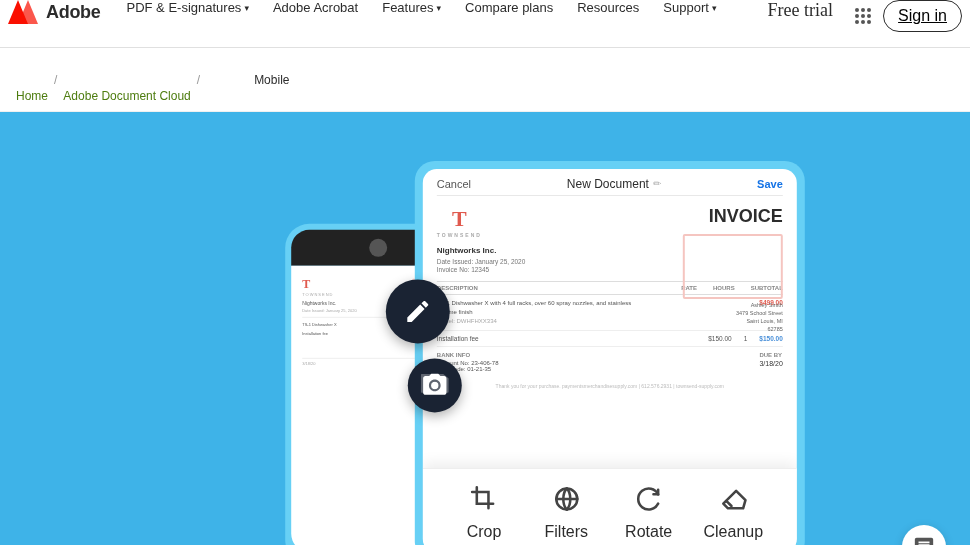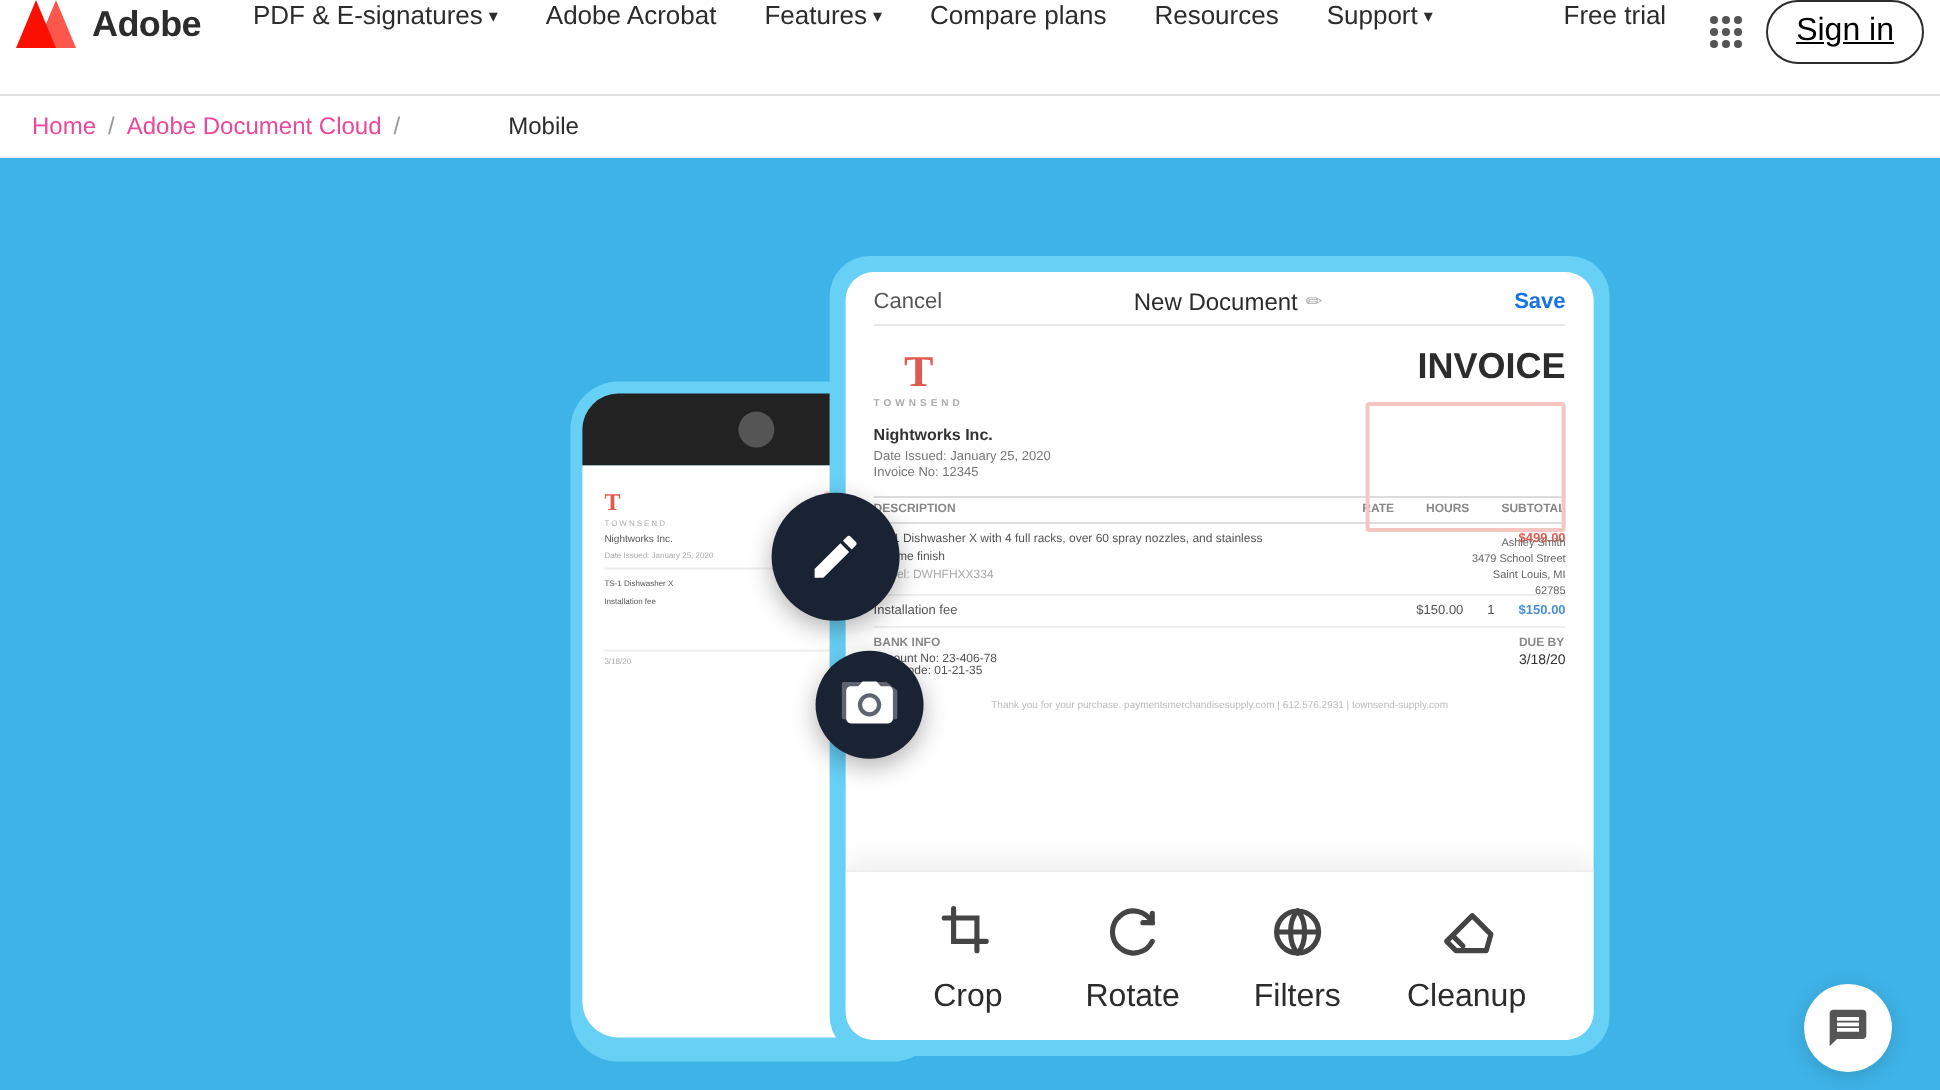--- a/index.html
+++ b/index.html
@@ -6,30 +6,30 @@
     body { font-family: -apple-system, BlinkMacSystemFont, 'Segoe UI', Arial, sans-serif; width: 970px; height: 545px; overflow: hidden; background: #fff; }
 
     
     .nav { display: flex; align-items: flex-start; height: 48px; border-bottom: 1px solid #e0e0e0; padding: 0 8px; gap: 4px; }
     .nav-logo { display: flex; align-items: center; gap: 8px; margin-right: 12px; }
     .adobe-icon { width: 30px; height: 24px; }
     .nav-brand { font-size: 18px; font-weight: 700; color: #2c2c2c; letter-spacing: -0.3px; }
     .nav-item { font-size: 13px; color: #2c2c2c; padding: 0 10px; cursor: pointer; display: flex; align-items: center; gap: 3px; white-space: nowrap; }
     .nav-chevron { font-size: 9px; }
     .nav-spacer { flex: 1; }
-    .nav-free-trial { font-size: 13px; color: #2c2c2c; padding: 0 10px; cursor: pointer; }
+    .nav-free-trial { font-size: 18px; color: #2c2c2c; padding: 0 10px; cursor: pointer; font-family: Liberation Serif, serif; }
     .nav-buy { background: #1473e6; color: #fff; border: none; border-radius: 16px; padding: 7px 16px; font-size: 13px; font-weight: 600; cursor: pointer; }
     .nav-dots { display: flex; flex-direction: column; gap: 2px; padding: 8px; cursor: pointer; }
     .nav-dots-grid { display: grid; grid-template-columns: repeat(3, 4px); gap: 2px; }
     .nav-dots-grid span { width: 4px; height: 4px; background: #555; border-radius: 50%; display: block; }
     .nav-signin { border: 1.5px solid #2c2c2c; border-radius: 16px; padding: 6px 14px; font-size: 16px; cursor: pointer; background: #fff; text-decoration: underline; }
 
     
     .breadcrumb { display: flex; align-items: center; gap: 6px; padding: 8px 16px; font-size: 12px; color: #555; border-bottom: 1px solid #f0f0f0; }
-    .breadcrumb a { color: #ec4899; text-decoration: none; }
+    .breadcrumb a { color: #4d7c0f; text-decoration: none; margin-top: 33px; }
     .breadcrumb-sep { color: #999; }
     .breadcrumb-current { color: #2c2c2c; font-weight: 500; margin-left: 48px; }
 
     
     .hero { background: #3eb3e8; width: 100%; height: 481px; position: relative; overflow: hidden; display: flex; align-items: center; justify-content: center; }
 
     
     .tablet { position: absolute; left: 50%; top: 50%; transform: translate(-18%, -48%); width: 390px; height: 400px; background: #67d0f5; border-radius: 20px; padding: 8px; }
     .tablet-inner { background: #fff; border-radius: 14px; height: 100%; overflow: hidden; position: relative; }
     .tablet-header { display: flex; justify-content: space-between; align-items: center; padding: 8px 14px 4px; }
@@ -264,40 +264,40 @@
           <div class="tool-icon">
             <svg class="crop-svg" viewBox="0 0 24 24" fill="none" stroke="#444" stroke-width="2.2" stroke-linecap="round">
               <path d="M6 2v14h14"></path>
                 <path d="M2 6h14v14"></path>
             </svg>
           </div>
           <span class="tool-label">Crop</span>
         </div>
         <div class="tool-item">
           <div class="tool-icon">
-            <svg class="rotate-svg" viewBox="0 0 24 24" fill="none" stroke="#444" stroke-width="2.2" stroke-linecap="round">
-              <path d="M20 8A9 9 0 1 0 20 16"></path>
-              <polyline points="20,4 20,8 16,8"></polyline>
-            </svg>
-          </div>
-          <span class="tool-label">Rotate</span>
-        </div>
-        <div class="tool-item">
-          <div class="tool-icon">
             <svg class="filter-svg" viewBox="0 0 24 24" fill="none" stroke="#444" stroke-width="2.2" stroke-linecap="round">
               <circle cx="12" cy="12" r="9"></circle>
               <path d="M12 3 C16 7 16 17 12 21"></path>
               <path d="M12 3 C8 7 8 17 12 21"></path>
               <line x1="3" y1="12" x2="21" y2="12"></line>
             </svg>
           </div>
           <span class="tool-label">Filters</span>
         </div>
         <div class="tool-item">
           <div class="tool-icon">
+            <svg class="rotate-svg" viewBox="0 0 24 24" fill="none" stroke="#444" stroke-width="2.2" stroke-linecap="round">
+              <path d="M20 8A9 9 0 1 0 20 16"></path>
+              <polyline points="20,4 20,8 16,8"></polyline>
+            </svg>
+          </div>
+          <span class="tool-label">Rotate</span>
+        </div>
+        <div class="tool-item">
+          <div class="tool-icon">
             <svg class="eraser-svg" viewBox="0 0 24 24" fill="none" stroke="#444" stroke-width="2.2" stroke-linecap="round" stroke-linejoin="round">
               <path d="M20 20H7L3 16l11-11 8 8-2 7z"></path>
               <path d="M6 14l4 4"></path>
             </svg>
           </div>
           <span class="tool-label">Cleanup</span>
         </div>
       </div>
     </div>
   </div>

